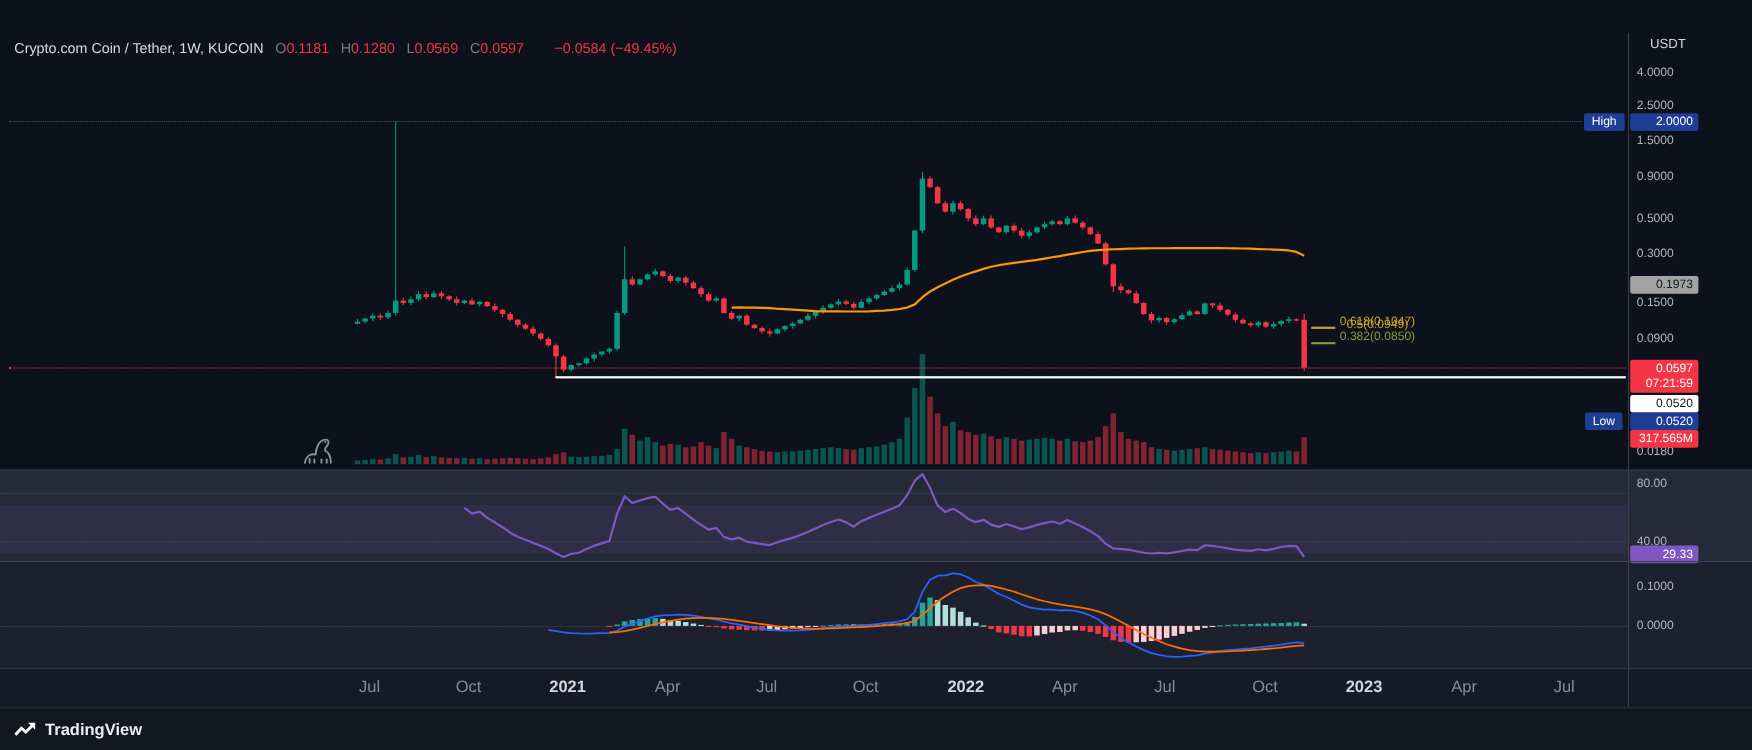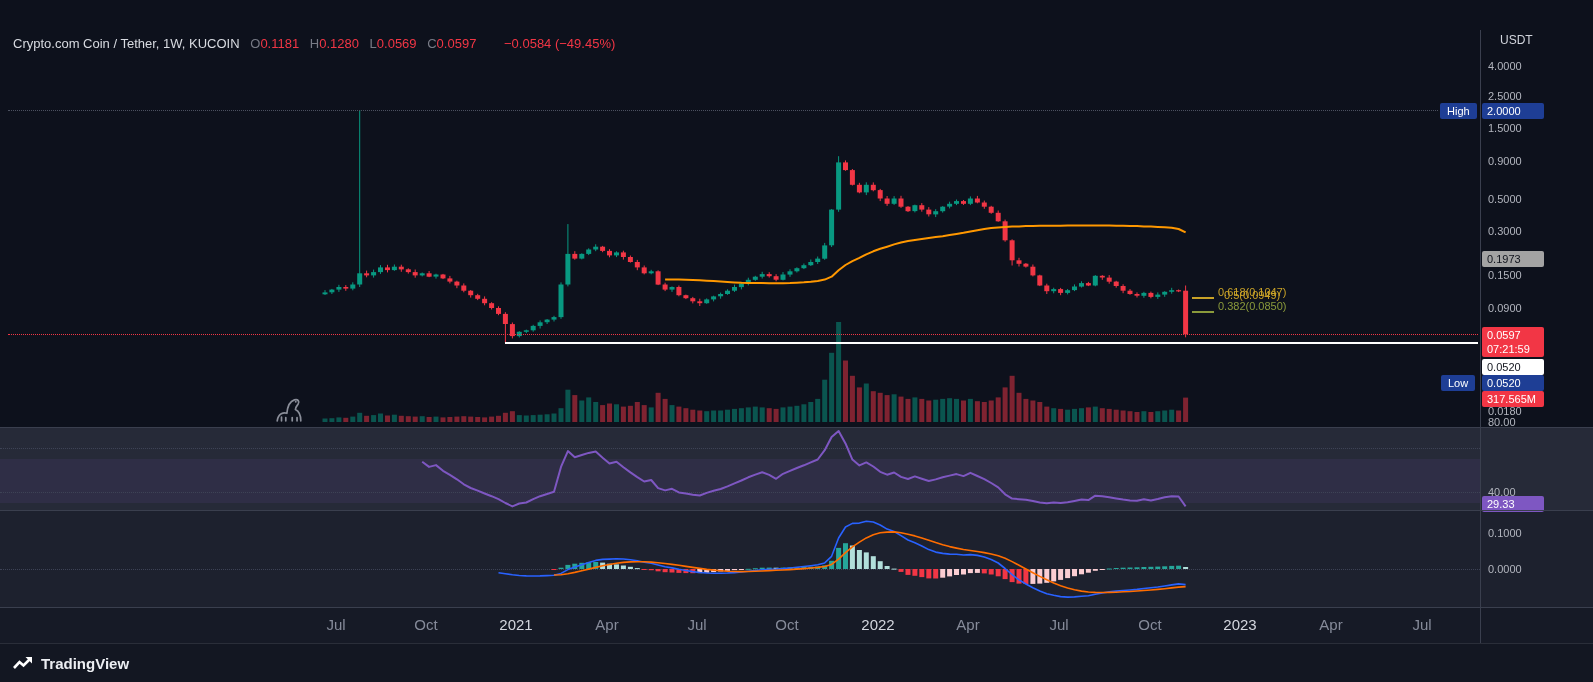--- a/index.html
+++ b/index.html
@@ -24,29 +24,29 @@
 .fib-dash{position:absolute;z-index:3;width:22px}
 .fib-618{left:1192px;top:297px;border-top:2px solid #c9a227}
 .fib-382{left:1192px;top:311px;border-top:2px solid #8a9a3b}
 .legend{position:absolute;left:13px;top:36px;z-index:5;font-size:13px;white-space:nowrap}
 .legend .sym{color:#d8dbe1}
 .legend .k{color:#787b86;margin-left:7px}
 .legend .v{color:#f23645}
 .legend .chg{margin-left:24px;color:#f23645}
 .ax-currency{position:absolute;left:1500px;top:33px;font-size:12px;color:#d1d4dc;z-index:5}
 .tick{position:absolute;left:1488px;font-size:11px;color:#b2b5be;z-index:5;line-height:14px}
-.badge{position:absolute;left:1482px;min-width:62px;padding:1px 5px;font-size:11px;border-radius:2px;text-align:left;z-index:6;line-height:14px}
+.badge{position:absolute;left:1482px;min-width:62px;padding:1px 5px;font-size:11px;border-radius:2px;text-align:right;z-index:6;line-height:14px}
 .pill{position:absolute;padding:1px 7px;font-size:11px;border-radius:2px;z-index:6;line-height:14px}
 .navy{background:#1e3e95;color:#fff}
 .orange{background:#a3a3a3;color:#11141d}
 .redb{background:#f23645;color:#fff}
 .whiteb{background:#ffffff;color:#11141d}
 .purpleb{background:#7e57c2;color:#fff}
 .tl{position:absolute;top:616px;transform:translateX(-50%);font-size:15px;color:#868b9a;z-index:5}
-.tl.year{color:#d3d6de;font-weight:400}
+.tl.year{color:#d3d6de;font-weight:700}
 .fibl{position:absolute;z-index:5;font-size:11px;white-space:nowrap}
 .gold{color:#c9a227}.grn{color:#8a9a3b}
 .dino{position:absolute;left:274px;top:394px;z-index:4}
 .footer{position:absolute;left:0;top:643px;width:100%;height:39px;background:#131722;border-top:1px solid #2a2e39;display:flex;align-items:center;padding-left:13px;z-index:7}
 .footer .brand{margin-left:8px;font-size:15px;font-weight:700;color:#eceef2}
 </style>
 </head>
 <body>
 
 <div class="stage">
@@ -567,21 +567,21 @@
   <div class="badge orange" style="top:251px">0.1973</div>
   <div class="badge redb" style="top:327px">
     <div>0.0597</div>
     <div>07:21:59</div>
   </div>
   <div class="badge whiteb" style="top:359px">0.0520</div>
   <div class="pill navy" style="left:1441px;top:375px">Low</div>
   <div class="badge navy" style="top:375px">0.0520</div>
   <div class="badge redb" style="top:391px">317.565M</div>
 
-  <div class="tick" style="top:415px">80.00</div>
+  <div class="tick" style="top:433px">80.00</div>
   <div class="tick" style="top:485px">40.00</div>
   <div class="badge purpleb" style="top:496px">29.33</div>
 
   <div class="tick" style="top:526px">0.1000</div>
   <div class="tick" style="top:562px">0.0000</div>
 
   <div class="tl" style="left:336px">Jul</div>
   <div class="tl" style="left:426px">Oct</div>
   <div class="tl year" style="left:516px">2021</div>
   <div class="tl" style="left:607px">Apr</div>

